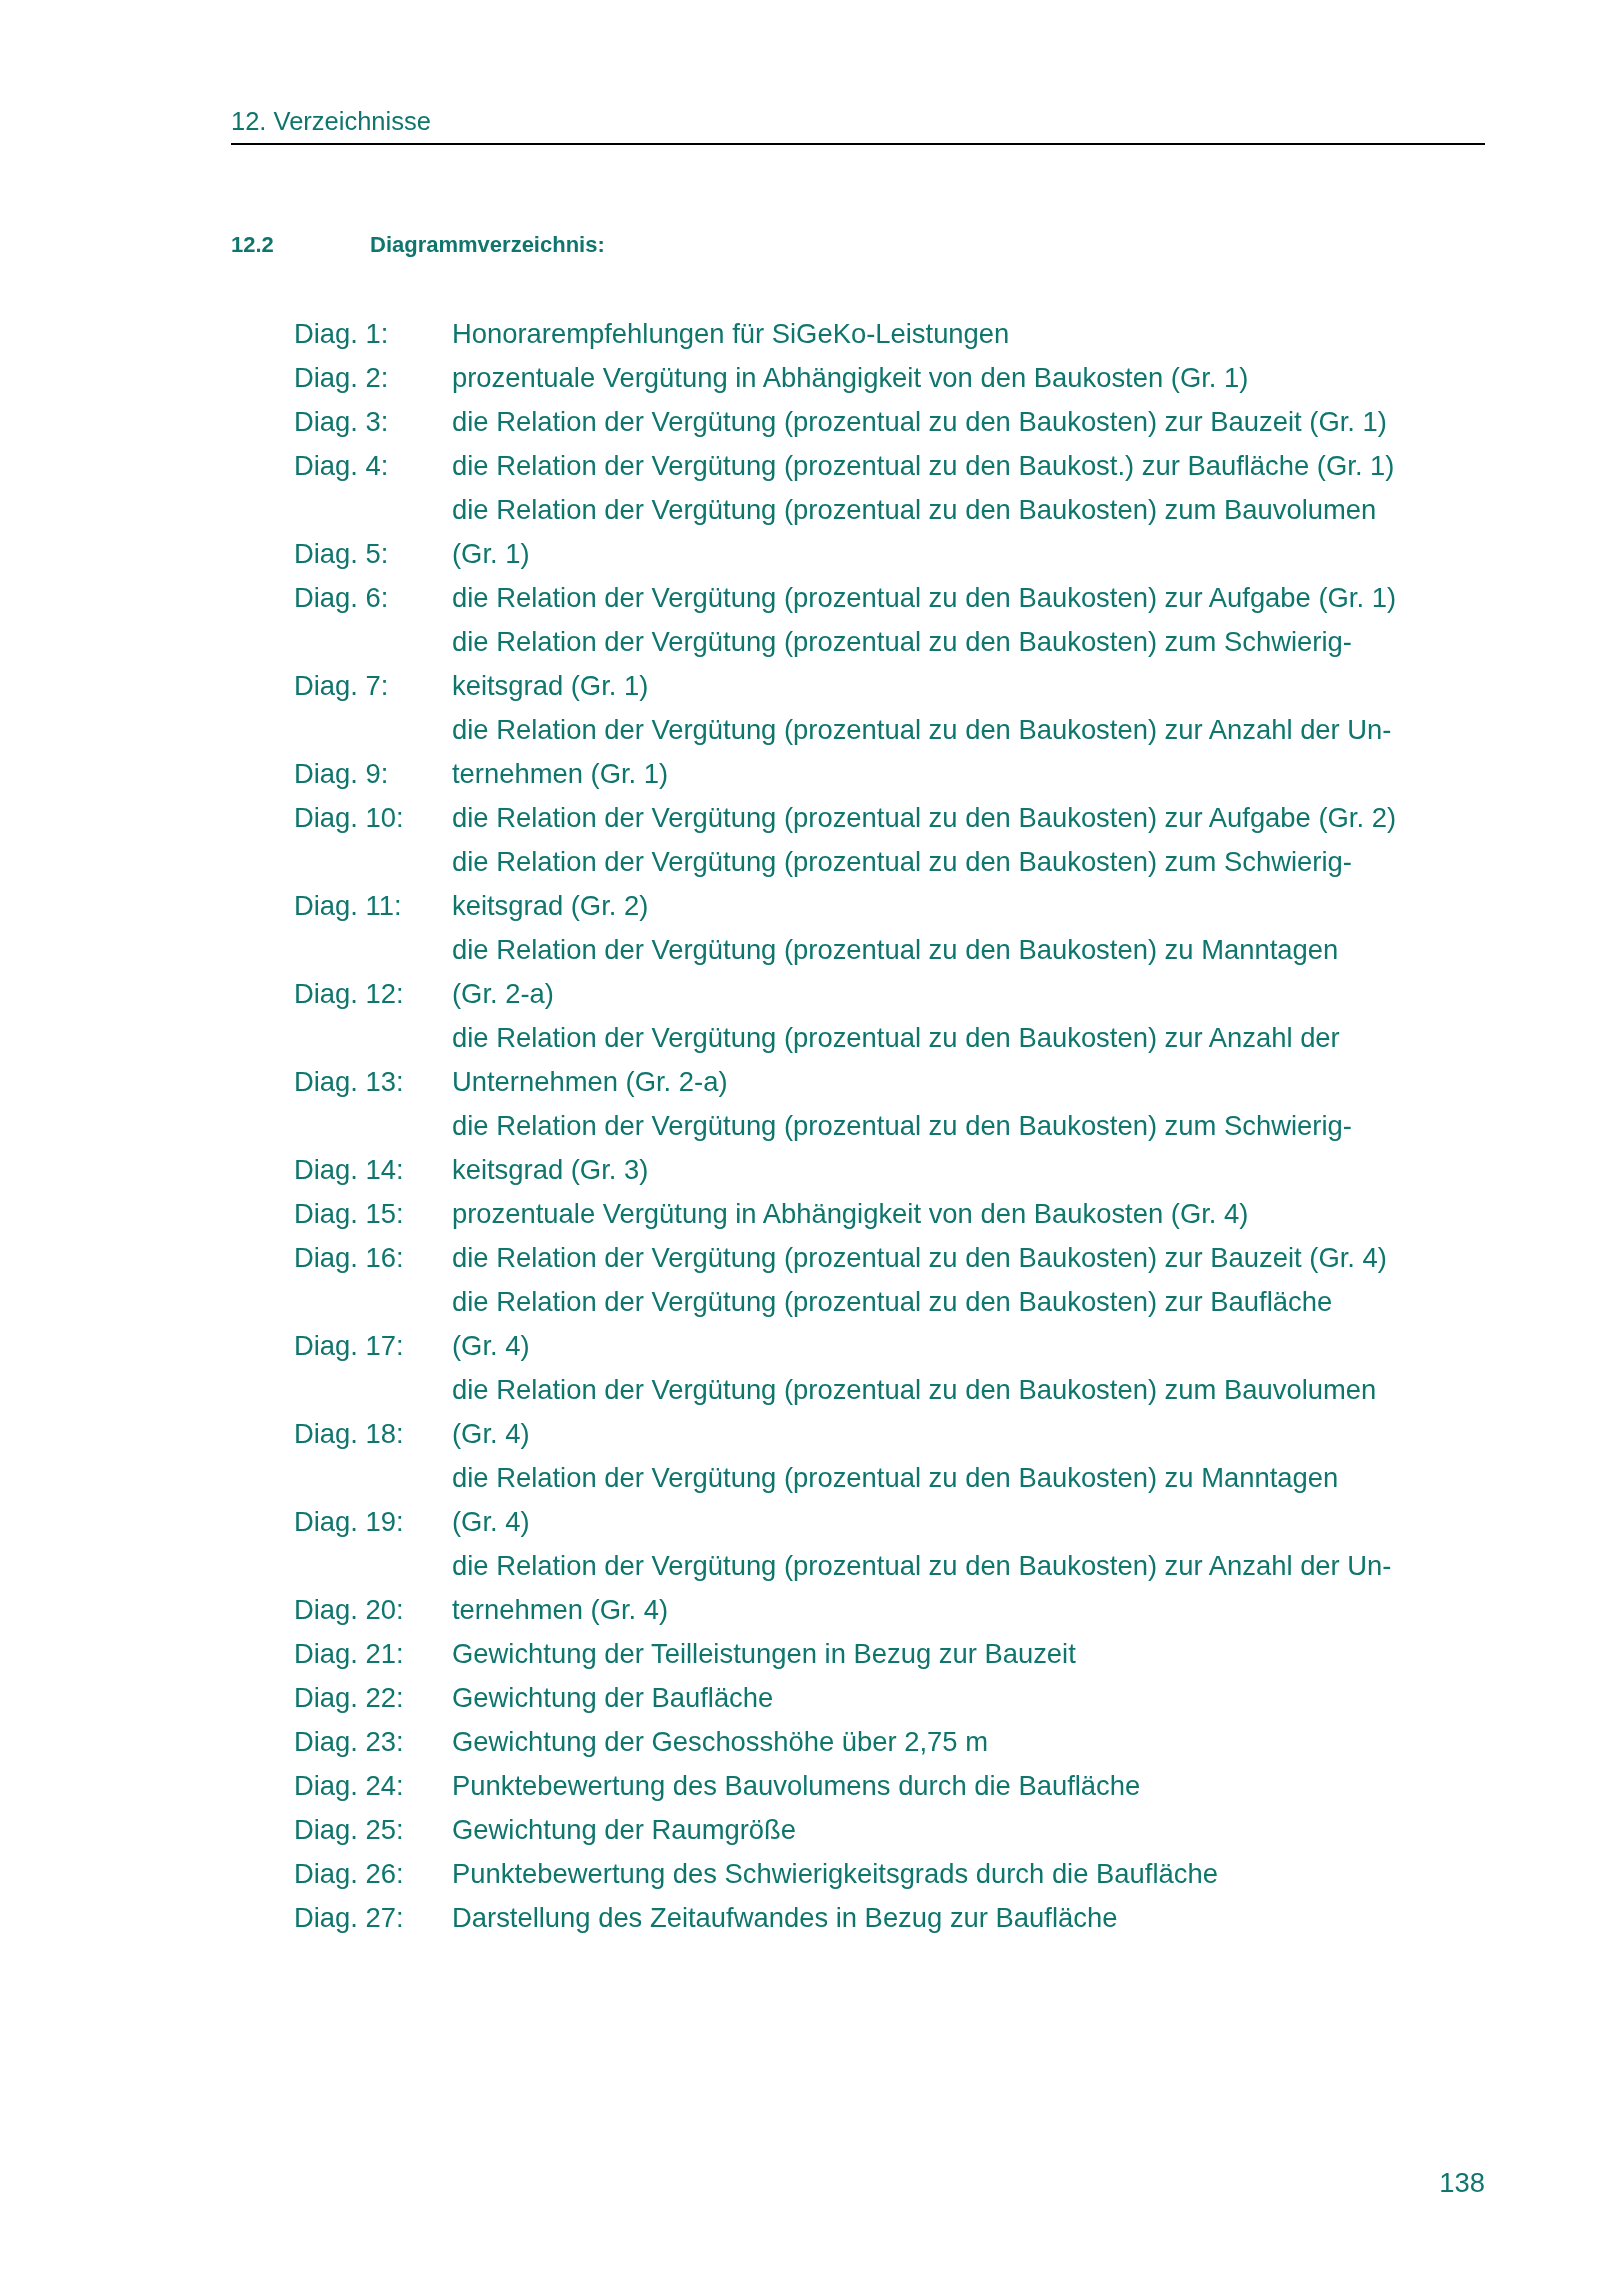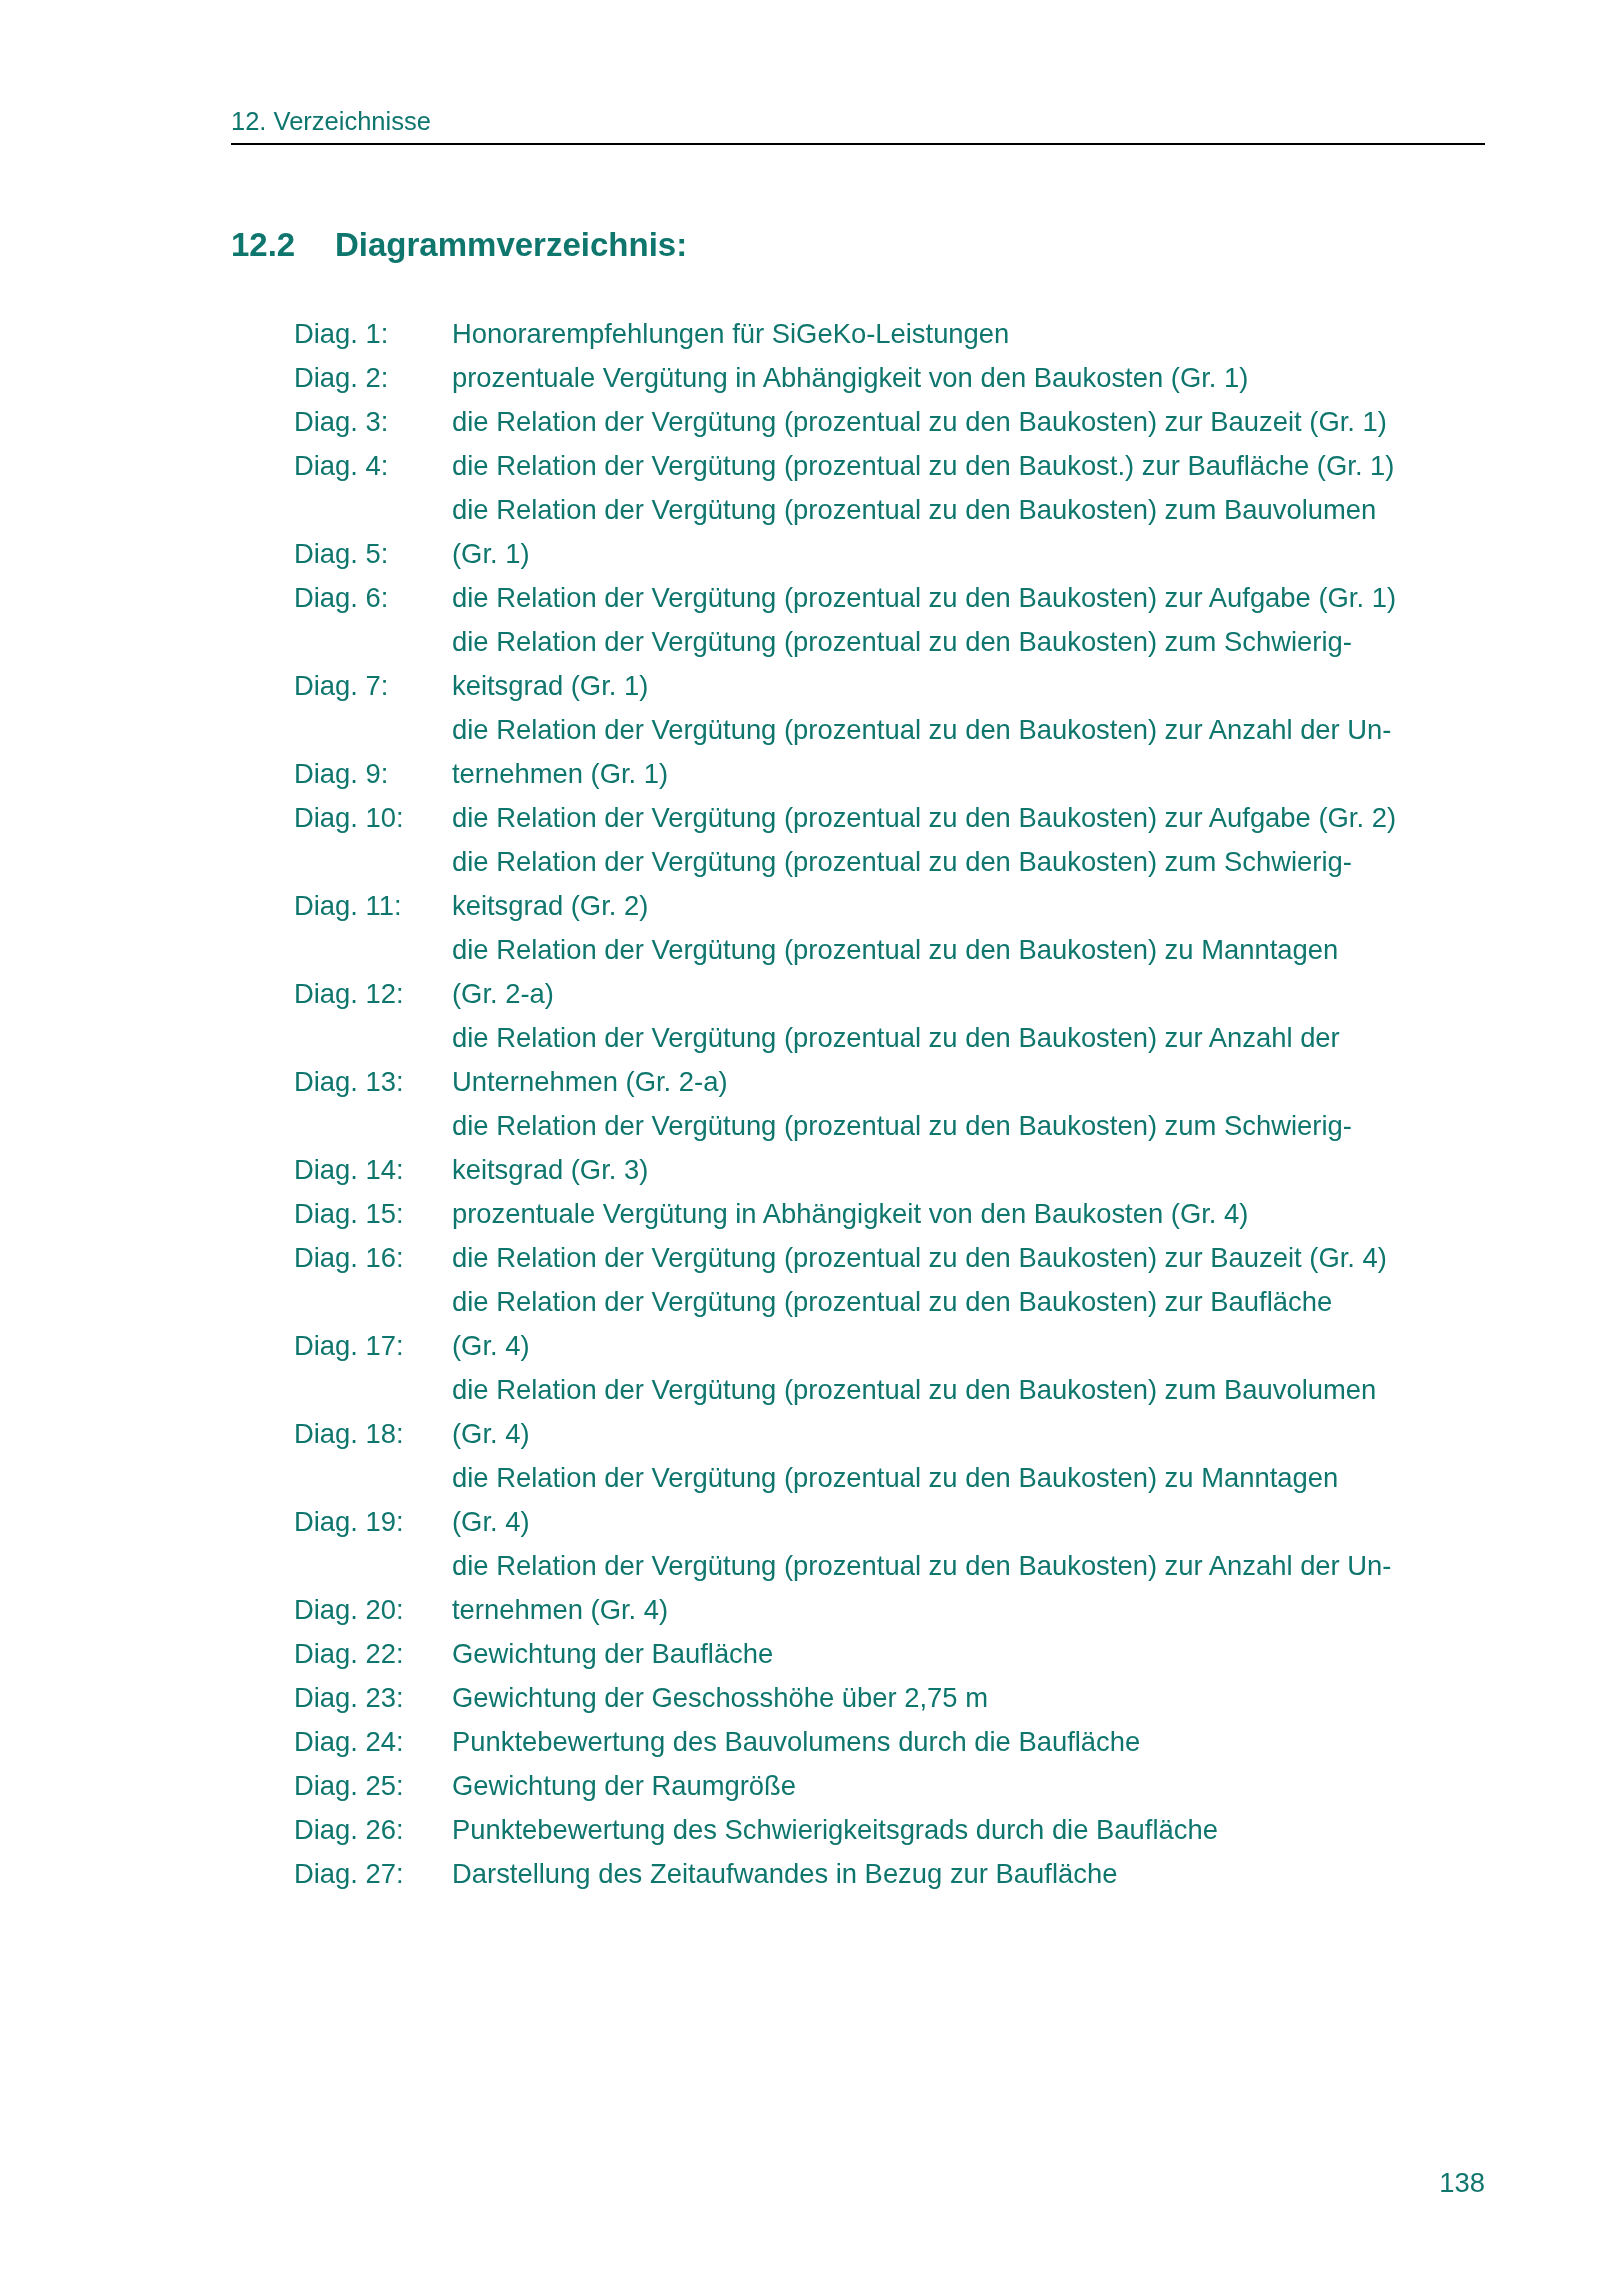--- a/index.html
+++ b/index.html
@@ -25,23 +25,24 @@
     font-size: 25.5px;
     line-height: 31px;
     border-bottom: 2px solid #000000;
     padding-bottom: 5.9px;
   }
   .section-heading {
     position: absolute;
     left: 231px;
     top: 227px;
     display: flex;
-    font-size: 33px;
+    font-size: 22px;
     font-weight: bold;
     line-height: 35px;
+    gap: 35px;
   }
   .section-number {
     width: 104px;
     flex: none;
   }
   .entries {
     position: absolute;
     left: 294px;
     top: 312px;
     width: 1235px;
@@ -184,20 +185,24 @@
     <span class="entry-text">die Relation der Vergütung (prozentual zu den Baukosten) zu Manntagen
 (Gr. 4)</span>
   </div>
 
   <div class="entry">
     <span class="entry-label">Diag. 20:</span>
     <span class="entry-text">die Relation der Vergütung (prozentual zu den Baukosten) zur Anzahl der Un-
 ternehmen (Gr. 4)</span>
   </div>
 
+  <div class="entry">
+    <span class="entry-label">Diag. 21:</span>
+    <span class="entry-text">Gewichtung der Teilleistungen in Bezug zur Bauzeit</span>
+  </div>
 
   <div class="entry">
     <span class="entry-label">Diag. 22:</span>
     <span class="entry-text">Gewichtung der Baufläche</span>
   </div>
 
   <div class="entry">
     <span class="entry-label">Diag. 23:</span>
     <span class="entry-text">Gewichtung der Geschosshöhe über 2,75 m</span>
   </div>

